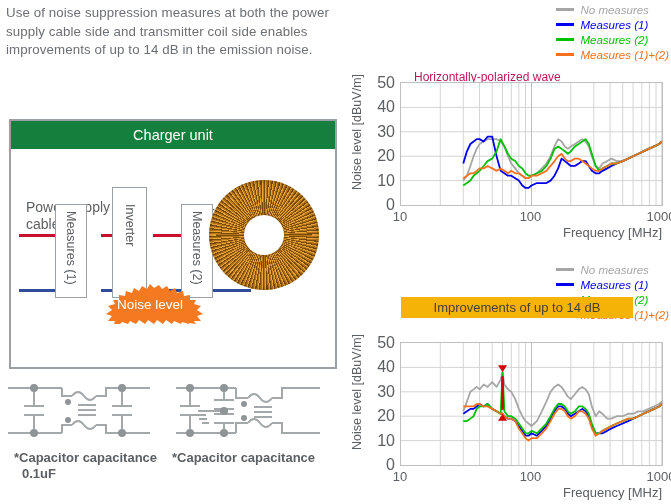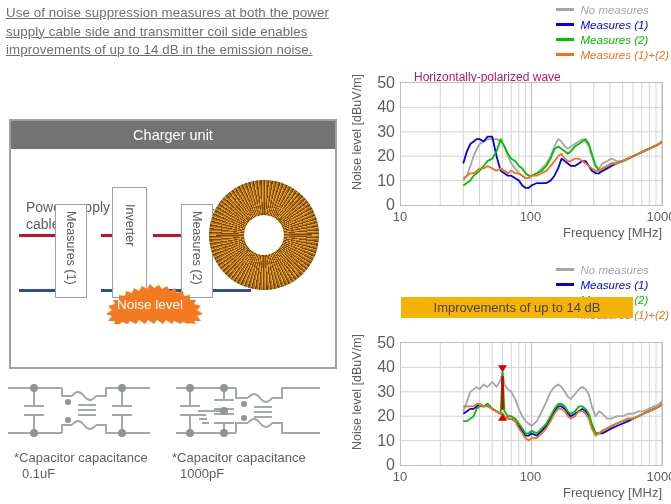--- a/index.html
+++ b/index.html
@@ -1,25 +1,25 @@
 <!DOCTYPE html>
 <html><head>
 <meta charset="utf-8">
 <style>
   html,body{margin:0;padding:0;background:#ffffff;}
   body{width:671px;height:504px;position:relative;overflow:hidden;
        font-family:"Liberation Sans",sans-serif;color:#595959;}
 
   
   #intro-text{position:absolute;left:6px;top:4px;width:330px;
-     font-size:13.3px;line-height:18.5px;color:#6b7076;letter-spacing:.1px;text-decoration:underline;}
+     font-size:13.3px;line-height:18.5px;color:#6b7076;letter-spacing:.1px;}
 
   #charger-box{position:absolute;left:9px;top:119px;width:328px;height:250px;
      border:2px solid #9aa0a3;background:#ffffff;box-sizing:border-box;}
-  #charger-title-bar{height:28px;background:#737373;color:#ffffff;
+  #charger-title-bar{height:28px;background:#15803d;color:#ffffff;
      font-size:14.5px;display:flex;align-items:center;justify-content:center;}
   #charger-body{position:relative;height:220px;}
 
   .lbl{position:absolute;color:#5a5f63;font-size:14px;line-height:16.5px;}
   #lbl-power{left:15px;top:50px;width:120px;}
   #lbl-coil{left:195px;top:57px;}
 
   .wire{position:absolute;height:3px;}
   .wire.red{background:#c8102e;}
   .wire.blue{background:#2e4d9b;}
@@ -38,21 +38,21 @@
      width:40px;height:40px;margin:-20px 0 0 -20px;border-radius:50%;
      background:#ffffff;box-shadow:0 0 3px rgba(90,50,0,.6);}
 
   #noise-burst{position:absolute;left:80px;top:135px;width:118px;height:40px;}
   #noise-burst svg{position:absolute;inset:0;}
   #noise-burst span{position:absolute;inset:0;display:flex;align-items:center;
      justify-content:center;color:#ffffff;font-size:13.5px;}
 
   
   #circuits{position:absolute;left:0px;top:378px;width:345px;height:120px;}
-  .circuit-cap{position:absolute;font-size:13px;line-height:16px;color:#5a5f63;}
+  .circuit-cap{position:absolute;font-size:13px;line-height:16px;color:#5a5f63;font-weight:bold;}
   #cap1-label{left:14px;top:72px;}
   #cap2-label{left:172px;top:72px;}
 
   
   .chart{position:absolute;left:352px;width:319px;}
   #chart-top{top:2px;height:250px;}
   #chart-bottom{top:262px;height:242px;}
 
   .legend{position:absolute;right:2px;top:0px;font-style:italic;}
   .legend-row{display:flex;align-items:center;height:15px;font-size:11.5px;
@@ -163,21 +163,20 @@
       <circle cx="244" cy="26" r="3"></circle>
         <circle cx="244" cy="40" r="3"></circle>
     </g>
   </svg>
   <div class="circuit-cap" id="cap1-label">
     <div>*Capacitor capacitance</div>
     <div style="padding-left:8px">0.1uF</div>
   </div>
   <div class="circuit-cap" id="cap2-label">
     <div>*Capacitor capacitance</div>
-    <div style="padding-left:8px">1000pF</div>
   </div>
 </div>
 
 <div class="chart" id="chart-top">
   <div class="legend">
       <div class="legend-row" style="color: rgb(166, 166, 166);">
         <span class="legend-swatch" style="background: rgb(166, 166, 166);"></span>
         <span>No measures</span>
       </div>
       <div class="legend-row" style="color: rgb(0, 0, 238);">

